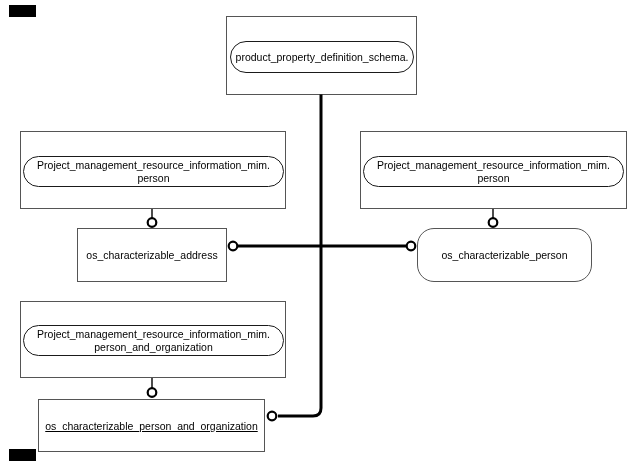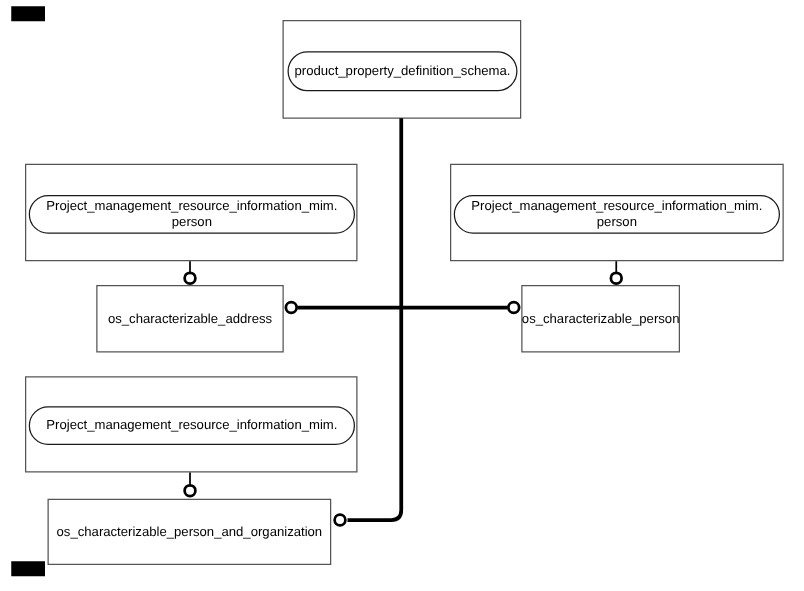--- a/index.html
+++ b/index.html
@@ -79,32 +79,33 @@
   <div class="box" style="left:360px; top:131px; width:267px; height:78px;">
     <div class="oval" style="left:2px; top:24px; width:261px; height:31px;">
       <span>Project_management_resource_information_mim.</span>
       <span>person</span>
     </div>
   </div>
 
   <div class="box" style="left:20px; top:301px; width:266px; height:77px;">
     <div class="oval" style="left:2px; top:23px; width:261px; height:31px;">
       <span>Project_management_resource_information_mim.</span>
+      <span>person_and_organization</span>
     </div>
   </div>
 
   <div class="box" style="left:77px; top:228px; width:150px; height:54px;">
     <div class="entity-label">os_characterizable_address</div>
   </div>
 
-  <div class="box" style="left:417px; top:228px; width:127px; height:54px;">
+  <div class="box" style="left:417px; top:228px; width:175px; height:54px;border-radius:17px;">
     <div class="entity-label">os_characterizable_person</div>
   </div>
 
-  <div class="box" style="left:38px; top:399px; width:227px; height:53px;">
+  <div class="box" style="left:38px; top:399px; width:227px; height:53px;text-decoration:underline;">
     <div class="entity-label">os_characterizable_person_and_organization</div>
   </div>
 
   <svg class="connectors" width="643" height="473" viewBox="0 0 643 473">
 
     <line x1="152" y1="209" x2="152" y2="218" stroke="#000" stroke-width="1.4"></line>
     <line x1="493" y1="209" x2="493" y2="218" stroke="#000" stroke-width="1.4"></line>
     <line x1="152" y1="378" x2="152" y2="388" stroke="#000" stroke-width="1.4"></line>
 
     <path d="M321,94.5 L321,408 Q321,416 313,416 L278,416" fill="none" stroke="#000" stroke-width="3"></path>

